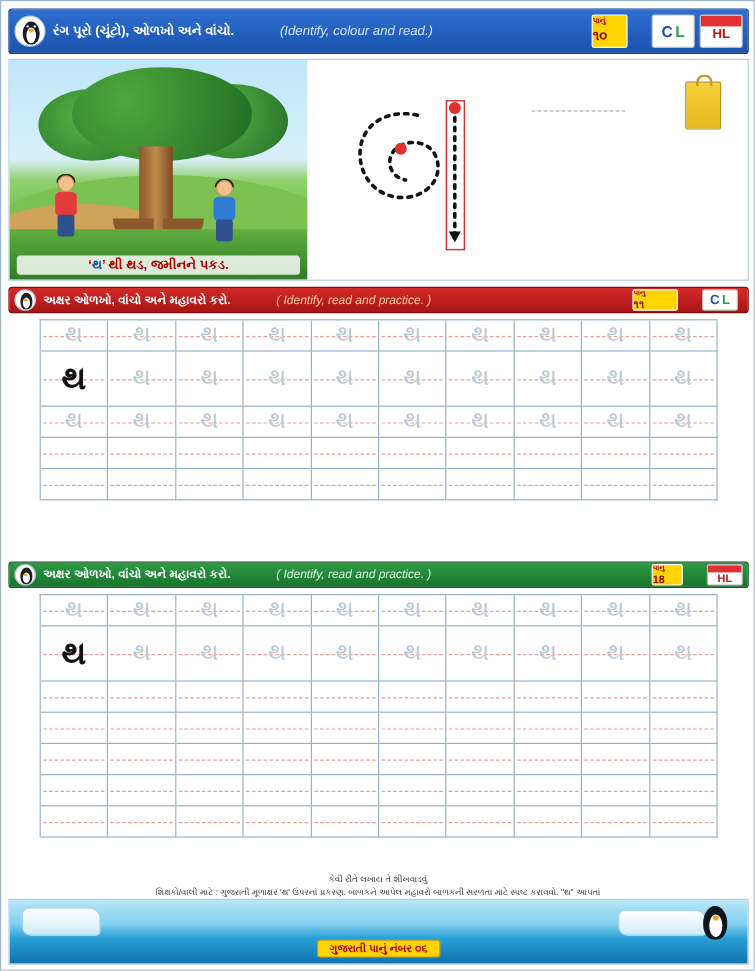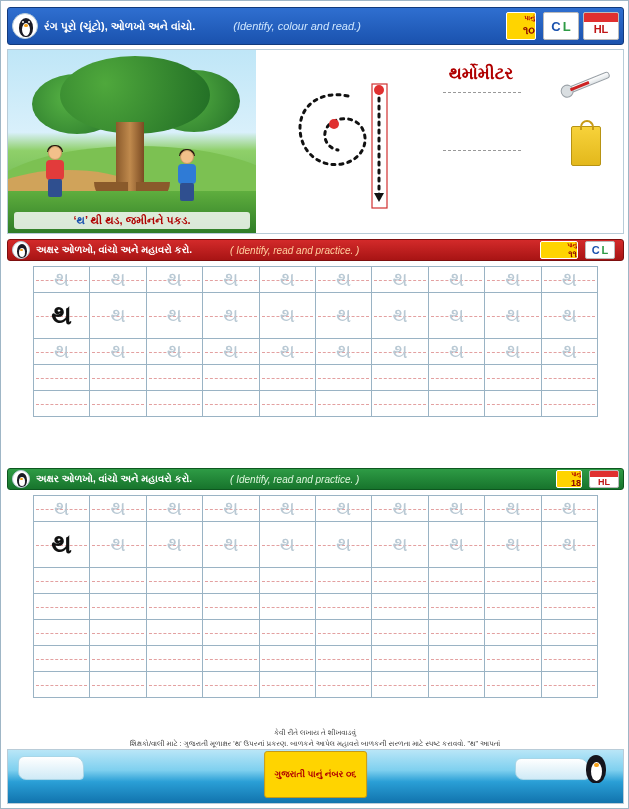--- a/index.html
+++ b/index.html
@@ -82,22 +82,22 @@
   }
   .hdr-bar.red .hdr-eng { color: #ffd0a0; }
   .hdr-bar.green .hdr-eng { color: #dff7dd; }
   .hdr-spacer { flex: 1 1 auto; }
 
   .pg-badge {
     width: 30px; height: 28px;
     border: 1px solid #ffffff;
     background: #ffd400;
     border-radius: 2px;
-    margin-right: 7px;
-    text-align: right;
+    margin-right: 20px;
+    text-align: left;
     flex: 0 0 auto;
     overflow: hidden;
   }
   .pg-badge .t { font-size: 6.5px; color: #b00000; font-weight: bold; line-height: 10px; }
   .pg-badge .n { font-size: 11px; color: #8a0000; font-weight: bold; line-height: 15px; }
 
   .cl-badge {
     width: 36px; height: 28px;
     background: #ffffff;
     border: 1px solid #bbbbbb;
@@ -379,21 +379,21 @@
     position: absolute; left: 13px; top: 11px; width: 5px; height: 4px;
     background: #f5a21c; border-radius: 2px;
   }
   .foot-label {
     position: absolute;
     left: 50%; transform: translateX(-50%);
     bottom: 5px;
     background: #ffd400;
     border: 1px solid #c79a16;
     border-radius: 3px;
-    padding: 17px 10px;
+    padding: 1px 10px;
     font-size: 9px;
     font-weight: bold;
     color: #b00000;
     white-space: nowrap;
   }
 </style>
 </head>
 <body>
 
 <div id="page">
@@ -461,31 +461,20 @@
 
         <rect x="96" y="24" width="15" height="124" fill="none" stroke="#d03030" stroke-width="1.2"></rect>
         <circle cx="103" cy="30" r="5" fill="#e03030"></circle>
         <circle cx="58" cy="64" r="5" fill="#e03030"></circle>
         <path d="M103 142 l-5 -9 l10 0 z" fill="#111"></path>
       </svg>
     </div>
 
     <div class="words">
       <div class="wordrow">
-        <div class="w">થર્મોમીટર</div>
-        <div class="dash"></div>
-        <div class="pic">
-          <div class="therm">
-              <div class="stem"></div>
-              <div class="bulb"></div>
-              <div class="mercury"></div>
-            </div>
-        </div>
-      </div>
-      <div class="wordrow">
         <div class="dash"></div>
         <div class="pic">
           <div class="bag">
               <div class="handle"></div>
             </div>
         </div>
       </div>
     </div>
   </div>
 

